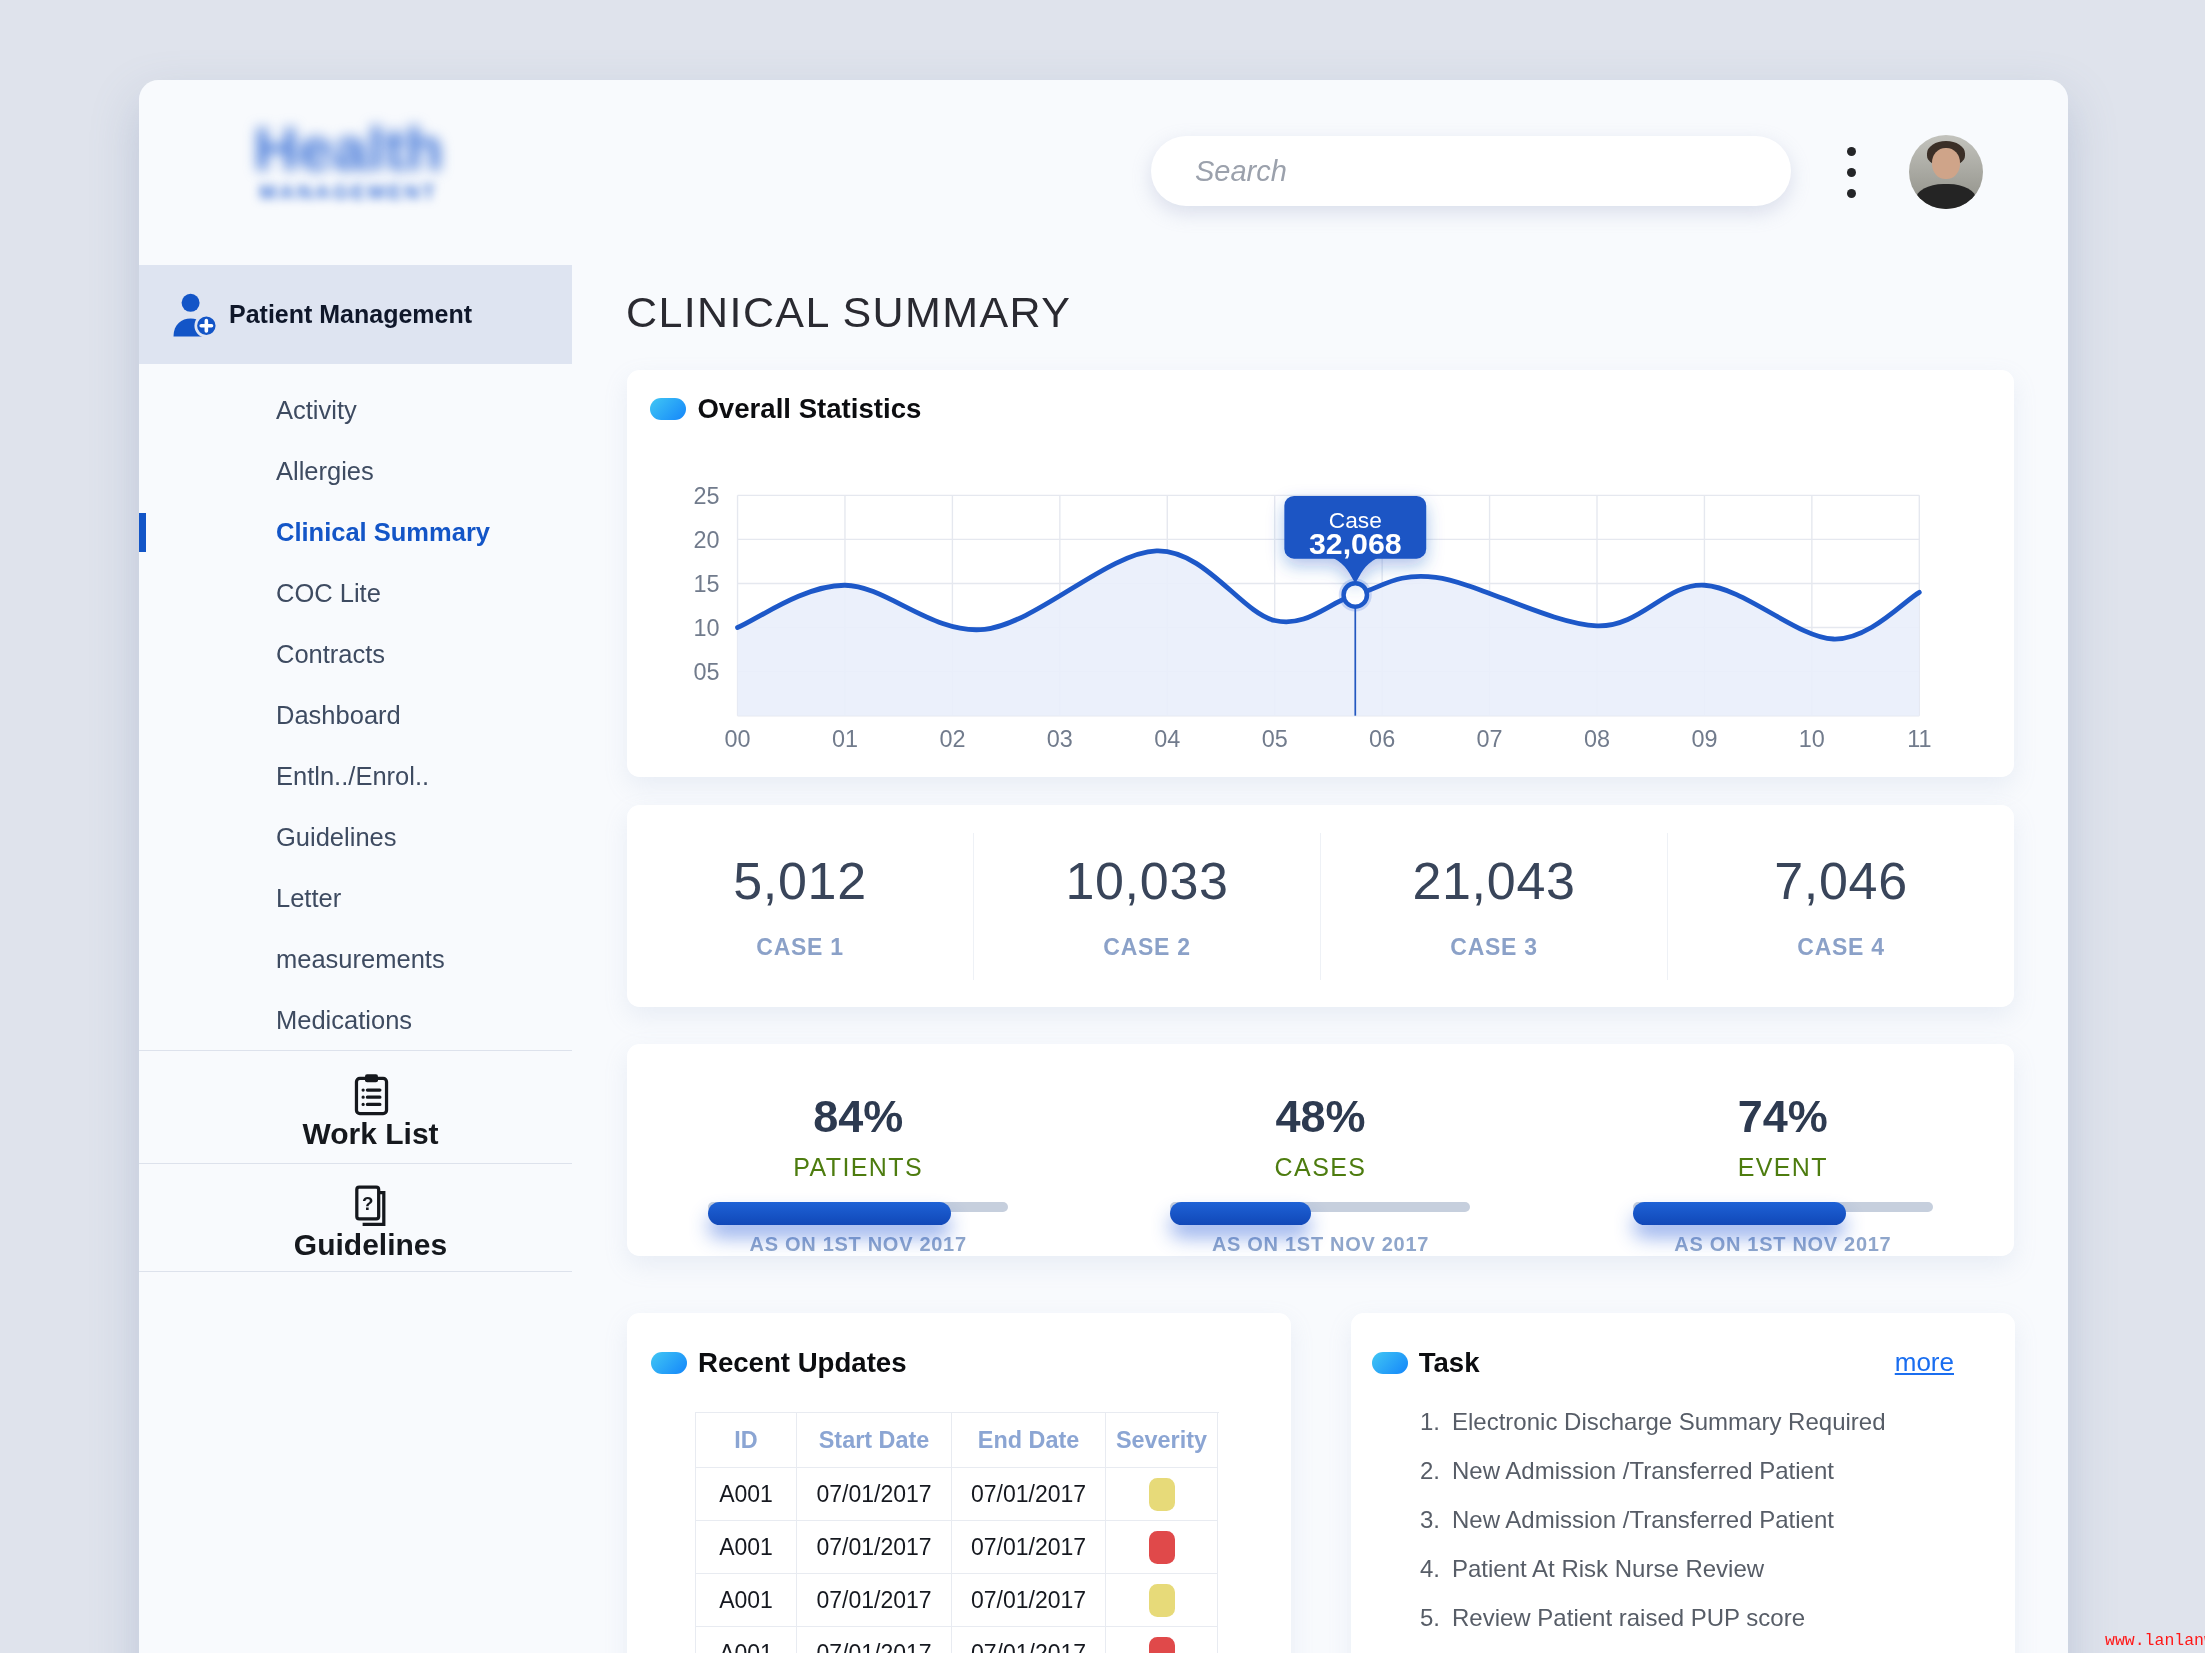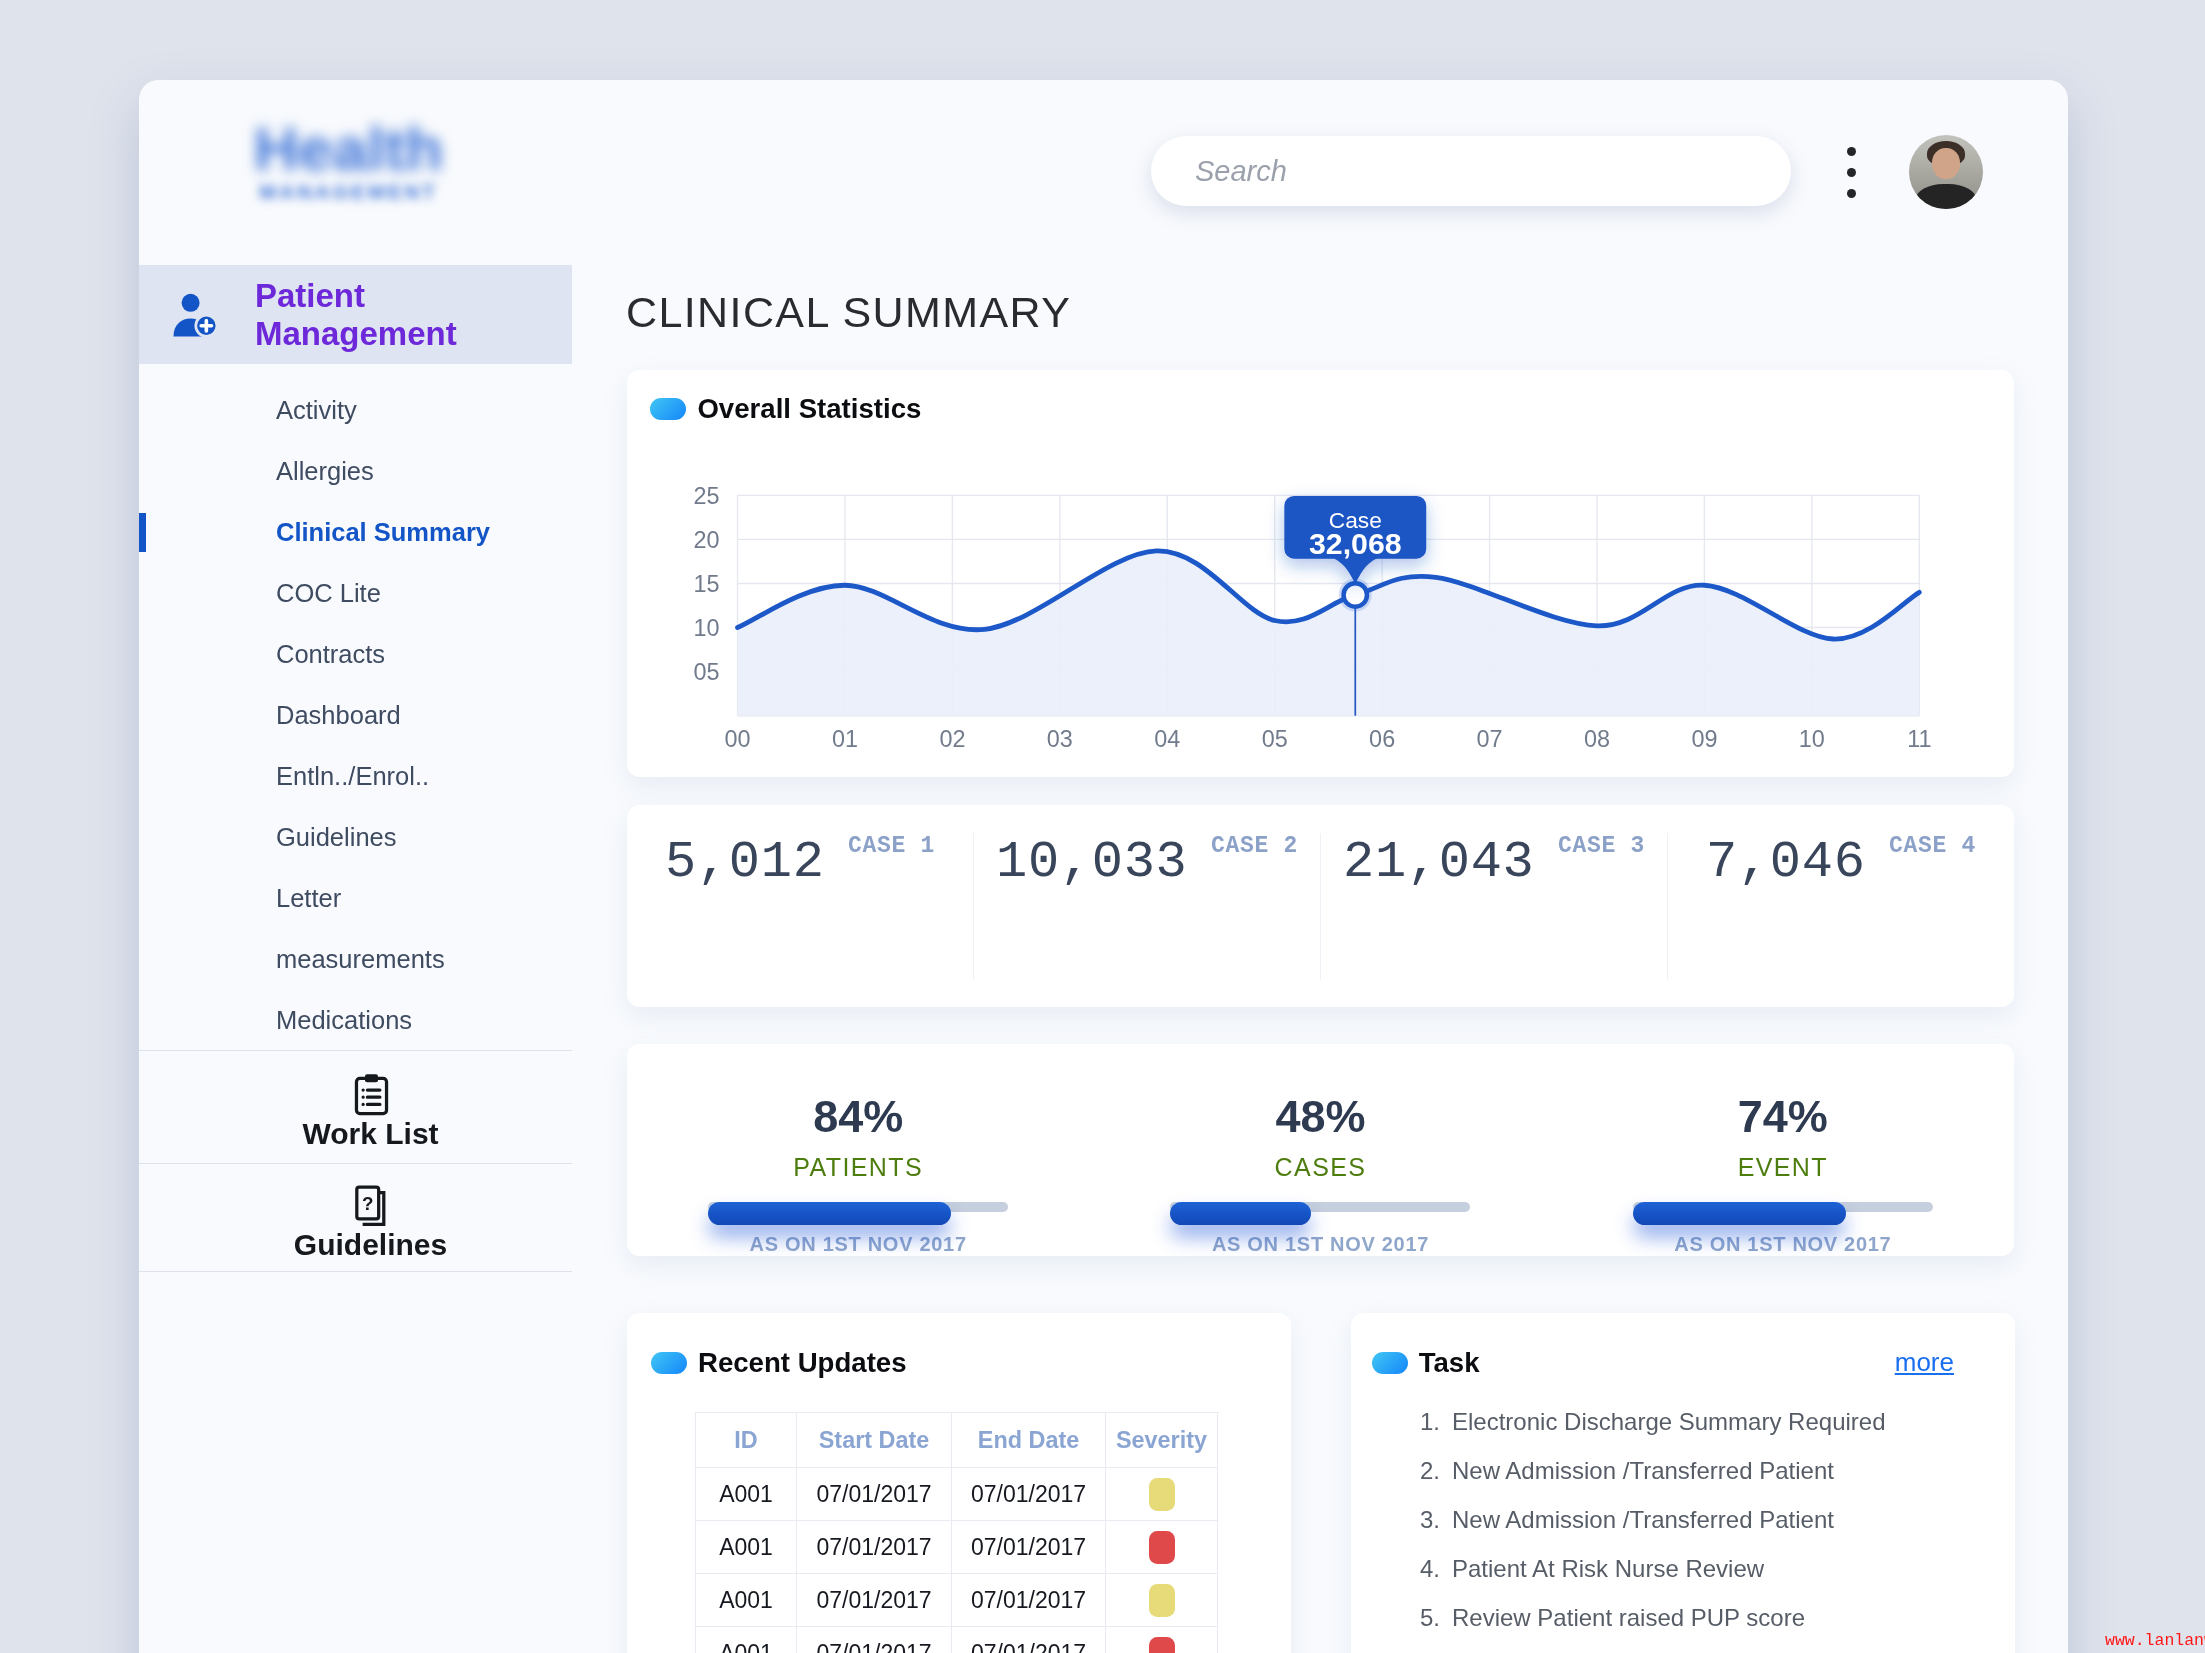--- a/index.html
+++ b/index.html
@@ -21,21 +21,21 @@
   .kebab{position:absolute;left:1836px;top:147px;width:30px;height:51px;display:flex;flex-direction:column;justify-content:space-between;align-items:center;cursor:pointer;}
   .kebab i{width:9px;height:9px;border-radius:50%;background:#242528;}
   .avatar{position:absolute;left:1909px;top:135px;width:74px;height:74px;border-radius:50%;background:linear-gradient(180deg,#c3c3bd 0%,#8e8e86 100%);overflow:hidden;}
   .av-hair{position:absolute;left:24%;top:8%;width:52%;height:34%;background:#3b2f27;border-radius:50% 50% 42% 42%;}
   .av-face{position:absolute;left:31%;top:17%;width:38%;height:42%;background:#cfa489;border-radius:48%;}
   .av-shirt{position:absolute;left:10%;bottom:-10%;width:80%;height:44%;background:#242424;border-radius:46% 46% 0 0;}
 
   
   .pm-header{position:absolute;left:139px;top:265px;width:433px;height:99px;background:#dee4f1;display:flex;align-items:center;cursor:pointer;}
   .pm-icon{width:54px;height:54px;margin-left:30px;flex:0 0 auto;}
-  .pm-label{margin-left:32px;font-size:33px;font-weight:700;color:#6d28d9;}
+  .pm-label{margin-left:6px;font-size:25px;font-weight:700;color:#0f172a;}
   .nav{position:absolute;left:139px;top:380px;width:433px;}
   .nav-item{position:relative;height:61px;display:flex;align-items:center;padding-left:137px;font-size:25.5px;color:#3e4b61;cursor:pointer;box-sizing:border-box;}
   .nav-item.active{color:#1355c7;font-weight:700;}
   .nav-item.active::before{content:'';position:absolute;left:0;top:11px;width:6.9px;height:39px;background:#1355c7;}
   .side-div{position:absolute;left:139px;width:433px;height:1.4px;background:#dde2ec;}
   .foot-row{position:absolute;left:139px;width:433px;height:69px;display:flex;align-items:center;cursor:pointer;flex-direction:column;}
   .foot-icon{width:41px;height:45px;margin-left:32px;flex:0 0 auto;}
   .foot-label{margin-left:30px;font-size:30px;font-weight:700;color:#15181d;}
 
   
@@ -50,21 +50,21 @@
   .sec-head{position:absolute;display:flex;align-items:center;gap:11px;}
   .grad-pill{width:36px;height:22px;border-radius:11px;background:linear-gradient(135deg,#41c7f4 0%,#1486fa 100%);flex:0 0 auto;}
   .sec-title{font-size:27.6px;font-weight:800;color:#0c0d10;}
 
   #chart-svg{position:absolute;left:0;top:0;}
   .xt,.yt{font-size:34px;fill:#717b8c;font-family:"Liberation Sans",sans-serif;}
   .tip-label{font-size:33px;fill:#ffffff;font-family:"Liberation Sans",sans-serif;}
   .tip-value{font-size:44px;font-weight:600;fill:#ffffff;font-family:"Liberation Sans",sans-serif;}
 
   
-  .case-col{flex:1;display:flex;flex-direction:row;align-items:flex-start;justify-content:center;gap:23.4px;font-family:Liberation Mono, monospace;}
+  .case-col{flex:1;display:flex;flex-direction:column;align-items:center;justify-content:center;gap:23.4px;}
   .case-col + .case-col{border-left:1.4px solid #eef1f6;}
   .case-value{font-size:52px;font-weight:300;color:#39455a;letter-spacing:0.7px;}
   .case-label{font-size:23px;font-weight:700;color:#8ba1c8;letter-spacing:0.7px;}
   .card-cases{padding:27.6px 0;height:147px;}
 
   
   .prog-col{flex:1;display:flex;flex-direction:column;align-items:center;justify-content:center;}
   .prog-pct{margin-top:47px;font-size:45px;font-weight:800;color:#2d3a50;}
   .prog-label{margin-top:9.6px;font-size:25px;color:#4d7c0f;letter-spacing:1.4px;}
   .prog-bar{margin-top:20.7px;width:300px;height:23px;border-radius:11.7px;background:#c6cfdd;position:relative;}

